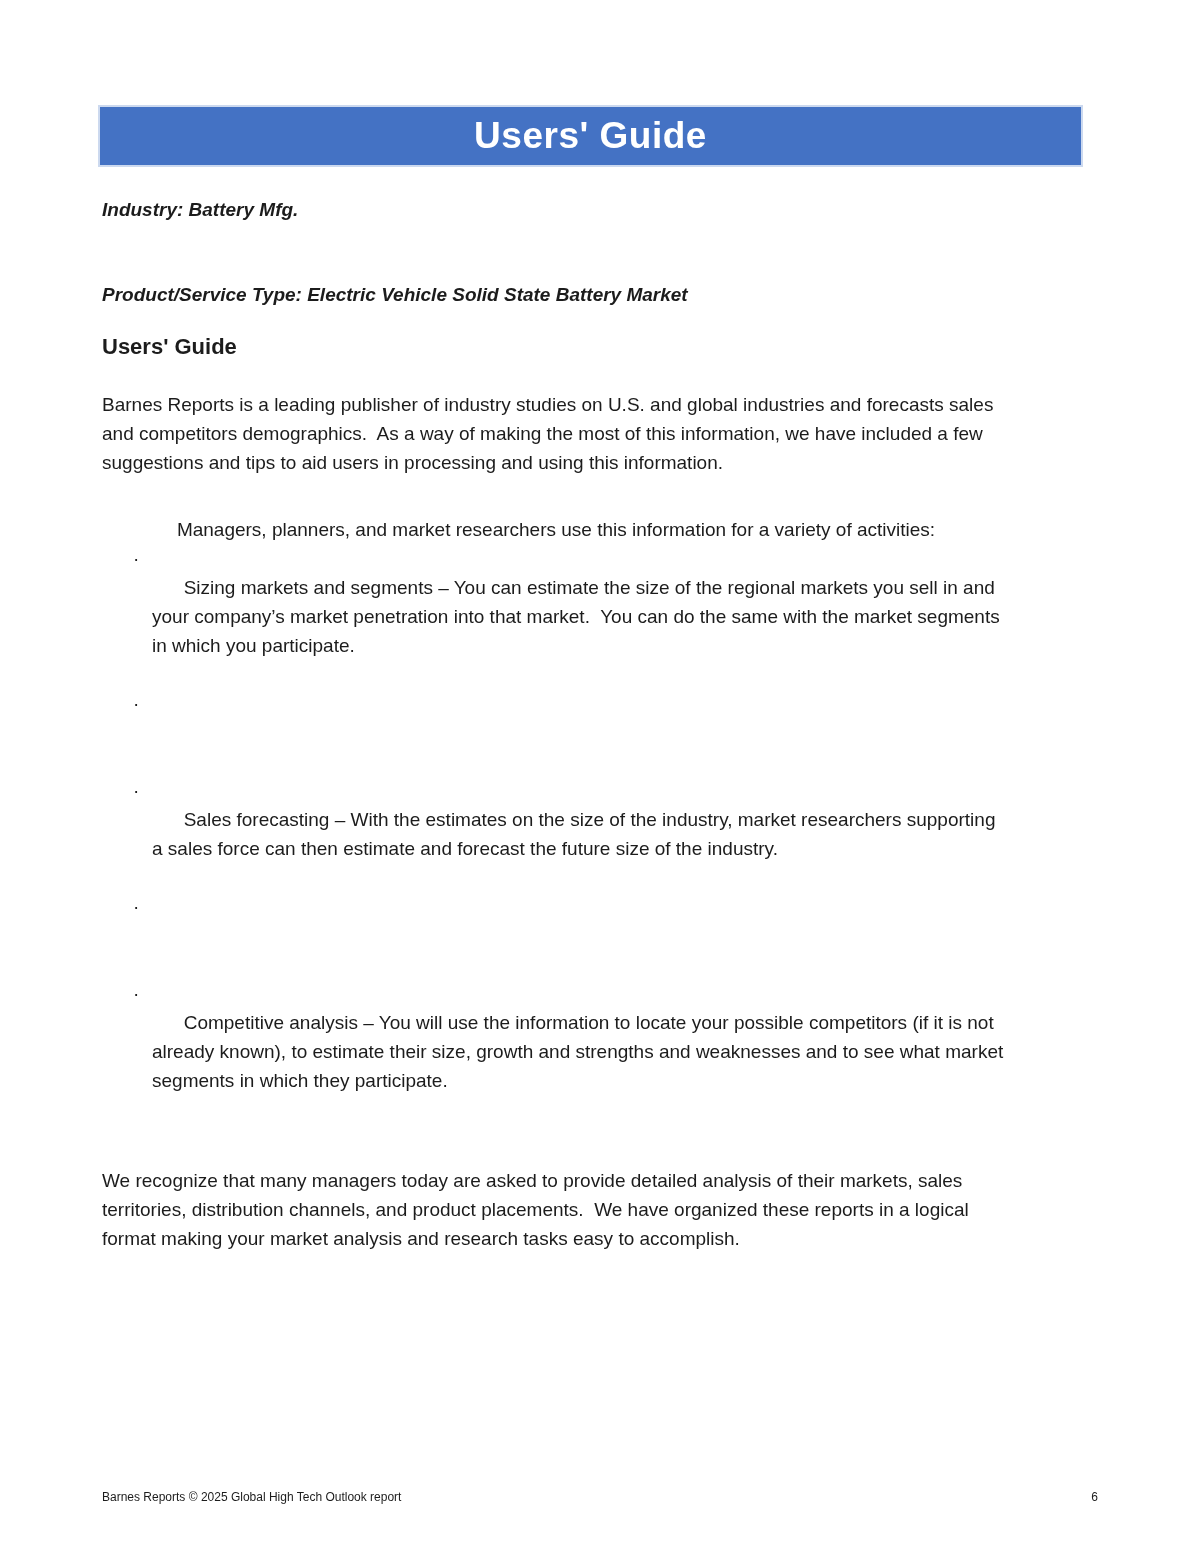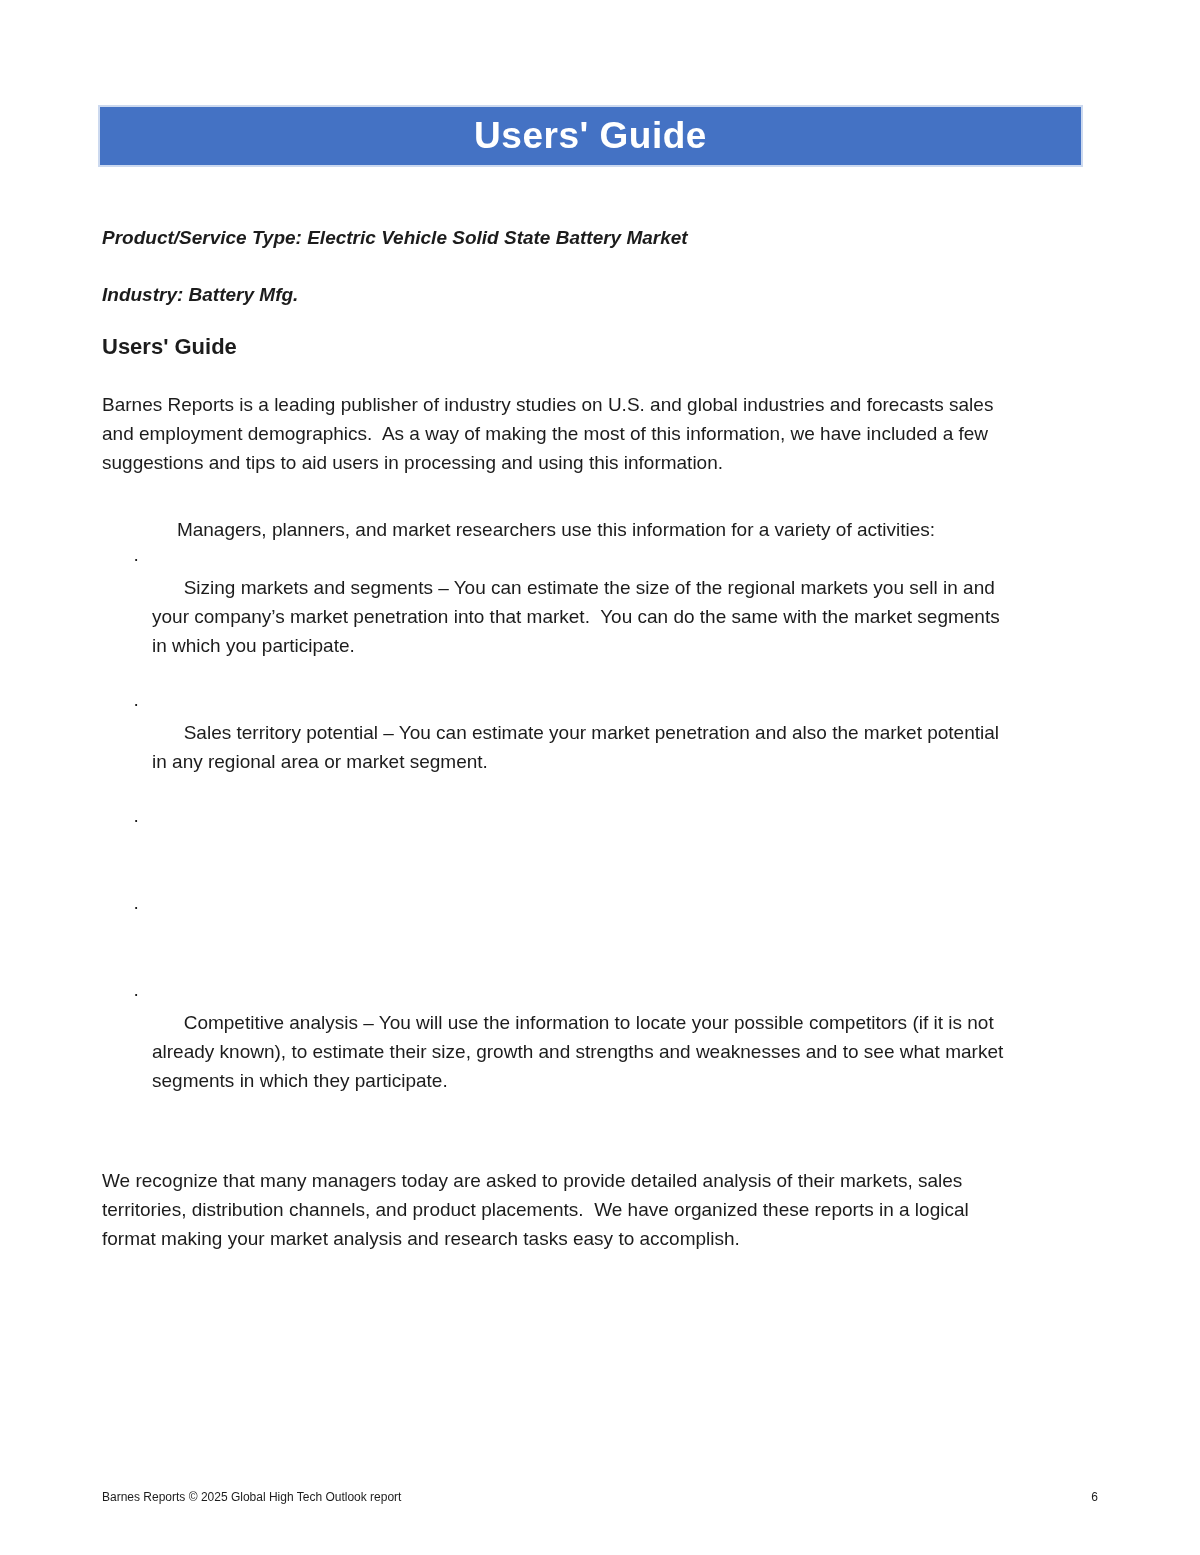--- a/index.html
+++ b/index.html
@@ -88,38 +88,38 @@
   }
 </style>
 </head>
 <body>
 
 <div class="banner">
   <span class="banner-title">Users' Guide</span>
 </div>
 
 <div class="content">
+  <div class="meta-line meta-industry">Industry: Battery Mfg.</div>
   <div class="meta-line meta-product">Product/Service Type: Electric Vehicle Solid State Battery Market</div>
-  <div class="meta-line meta-industry">Industry: Battery Mfg.</div>
 
   <div class="section-heading">Users' Guide</div>
 
-  <div class="para para-intro">Barnes Reports is a leading publisher of industry studies on U.S. and global industries and forecasts sales and employment demographics.  As a way of making the most of this information, we have included a few suggestions and tips to aid users in processing and using this information.</div>
+  <div class="para para-intro">Barnes Reports is a leading publisher of industry studies on U.S. and global industries and forecasts sales and competitors demographics.  As a way of making the most of this information, we have included a few suggestions and tips to aid users in processing and using this information.</div>
 
   <div class="list-lead">Managers, planners, and market researchers use this information for a variety of activities:</div>
 
   <div class="bullet-list">
     <div class="list-item">
       <span class="bullet-marker">·</span><span>Sizing markets and segments – You can estimate the size of the regional markets you sell in and your company’s market penetration into that market.  You can do the same with the market segments in which you participate.</span>
     </div>
     <div class="list-item">
-      <span class="bullet-marker">·</span><span>Sales territory potential – You can estimate your market penetration and also the market potential in any regional area or market segment.</span>
+      <span class="bullet-marker">·</span>
     </div>
     <div class="list-item">
-      <span class="bullet-marker">·</span>
+      <span class="bullet-marker">·</span><span>Sales forecasting – With the estimates on the size of the industry, market researchers supporting a sales force can then estimate and forecast the future size of the industry.</span>
     </div>
     <div class="list-item">
       <span class="bullet-marker">·</span>
     </div>
     <div class="list-item">
       <span class="bullet-marker">·</span><span>Competitive analysis – You will use the information to locate your possible competitors (if it is not already known), to estimate their size, growth and strengths and weaknesses and to see what market segments in which they participate.</span>
     </div>
   </div>
 
   <div class="para para-closing">We recognize that many managers today are asked to provide detailed analysis of their markets, sales territories, distribution channels, and product placements.  We have organized these reports in a logical format making your market analysis and research tasks easy to accomplish.</div>

